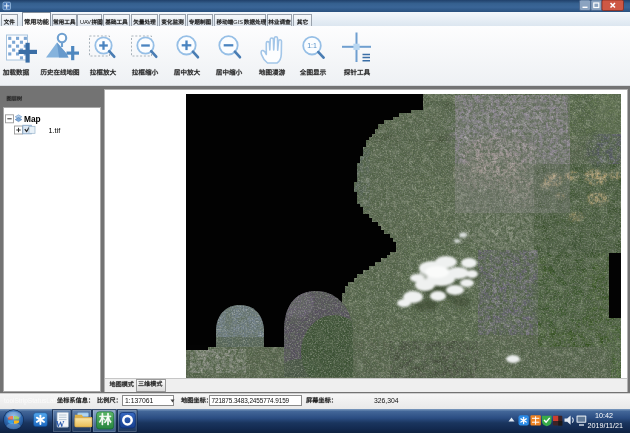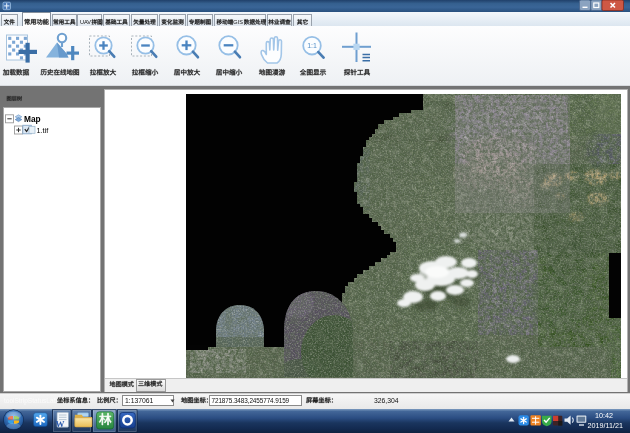--- a/index.html
+++ b/index.html
@@ -10,21 +10,21 @@
     <div style="position:absolute;left:103.0px;width:27.0px;background:linear-gradient(#f6f8fa,#e2e9f1);border:1px solid #9aa2ac;border-bottom:none;top:13.5px;height:12.5px;"></div>
     <div style="position:absolute;left:131.0px;width:27.0px;background:linear-gradient(#f6f8fa,#e2e9f1);border:1px solid #9aa2ac;border-bottom:none;top:13.5px;height:12.5px;"></div>
     <div style="position:absolute;left:159.0px;width:27.0px;background:linear-gradient(#f6f8fa,#e2e9f1);border:1px solid #9aa2ac;border-bottom:none;top:13.5px;height:12.5px;"></div>
     <div style="position:absolute;left:187.0px;width:26.0px;background:linear-gradient(#f6f8fa,#e2e9f1);border:1px solid #9aa2ac;border-bottom:none;top:13.5px;height:12.5px;"></div>
     <div style="position:absolute;left:214.0px;width:52.0px;background:linear-gradient(#f6f8fa,#e2e9f1);border:1px solid #9aa2ac;border-bottom:none;top:13.5px;height:12.5px;"></div>
     <div style="position:absolute;left:267.0px;width:25.0px;background:linear-gradient(#f6f8fa,#e2e9f1);border:1px solid #9aa2ac;border-bottom:none;top:13.5px;height:12.5px;"></div>
     <div style="position:absolute;left:293.0px;width:19.0px;background:linear-gradient(#f6f8fa,#e2e9f1);border:1px solid #9aa2ac;border-bottom:none;top:13.5px;height:12.5px;"></div>
     <div class="abs" style="left:0;top:26px;width:630px;height:60px;background:linear-gradient(#fdfdfe,#eef1f4);border-bottom:1px solid #d8dbdf;z-index:2;"></div>
     <div class="abs" style="left:3px;top:107px;width:98px;height:285px;background:#fff;border:1px solid #a9a9a9;"></div>
     <div class="abs" style="left:24px;top:113.8px;font-weight:bold;font-size:8.3px;color:#000;z-index:2;">Map</div>
-    <div class="abs" style="left:36.5px;top:125.8px;font-size:7.3px;color:#000;z-index:2;">1.tif</div>
+    <div class="abs" style="left:36.5px;top:125.8px;font-size:7.3px;color:#000;z-index:2;padding-left:12px;">1.tif</div>
     <div class="abs" style="left:104px;top:89px;width:524px;height:303px;background:#fff;border:1px solid #b2b2b2;"></div>
     <div class="abs" style="left:105px;top:378px;width:522px;height:13.5px;background:#efefef;border-top:1px solid #c6c6c6;"></div>
     <div class="abs" style="left:136px;top:378.5px;width:29.5px;height:13px;background:linear-gradient(#fbfbfb,#dcdcdc);border:1px solid #9a9a9a;"></div>
     <div class="abs" style="left:0;top:393px;width:630px;height:16px;background:linear-gradient(#f6f6f6,#e9e9e9);border-top:1px solid #cfcfcf;"></div>
     <div class="abs" style="left:4px;top:397px;font-size:6.5px;color:#fbfbfb;z-index:2;">toolStripStatusLabel1</div>
     <div class="abs" style="left:122px;top:394.8px;width:52px;height:11.5px;background:#fff;border:1px solid #8a8a8a;z-index:2;"></div>
     <div class="abs" style="left:125px;top:397px;font-size:6.8px;color:#111;z-index:3;">1:137061</div>
     <div class="abs" style="left:209px;top:394.8px;width:93px;height:11.5px;background:#fff;border:1px solid #8a8a8a;z-index:2;"></div>
     <div class="abs" style="left:211.5px;top:397.4px;font-size:6.4px;color:#111;z-index:3;letter-spacing:-0.1px;">721875.3483,2455774.9159</div>
     <div class="abs" style="left:374px;top:397px;font-size:6.8px;color:#111;z-index:2;">326,304</div>

